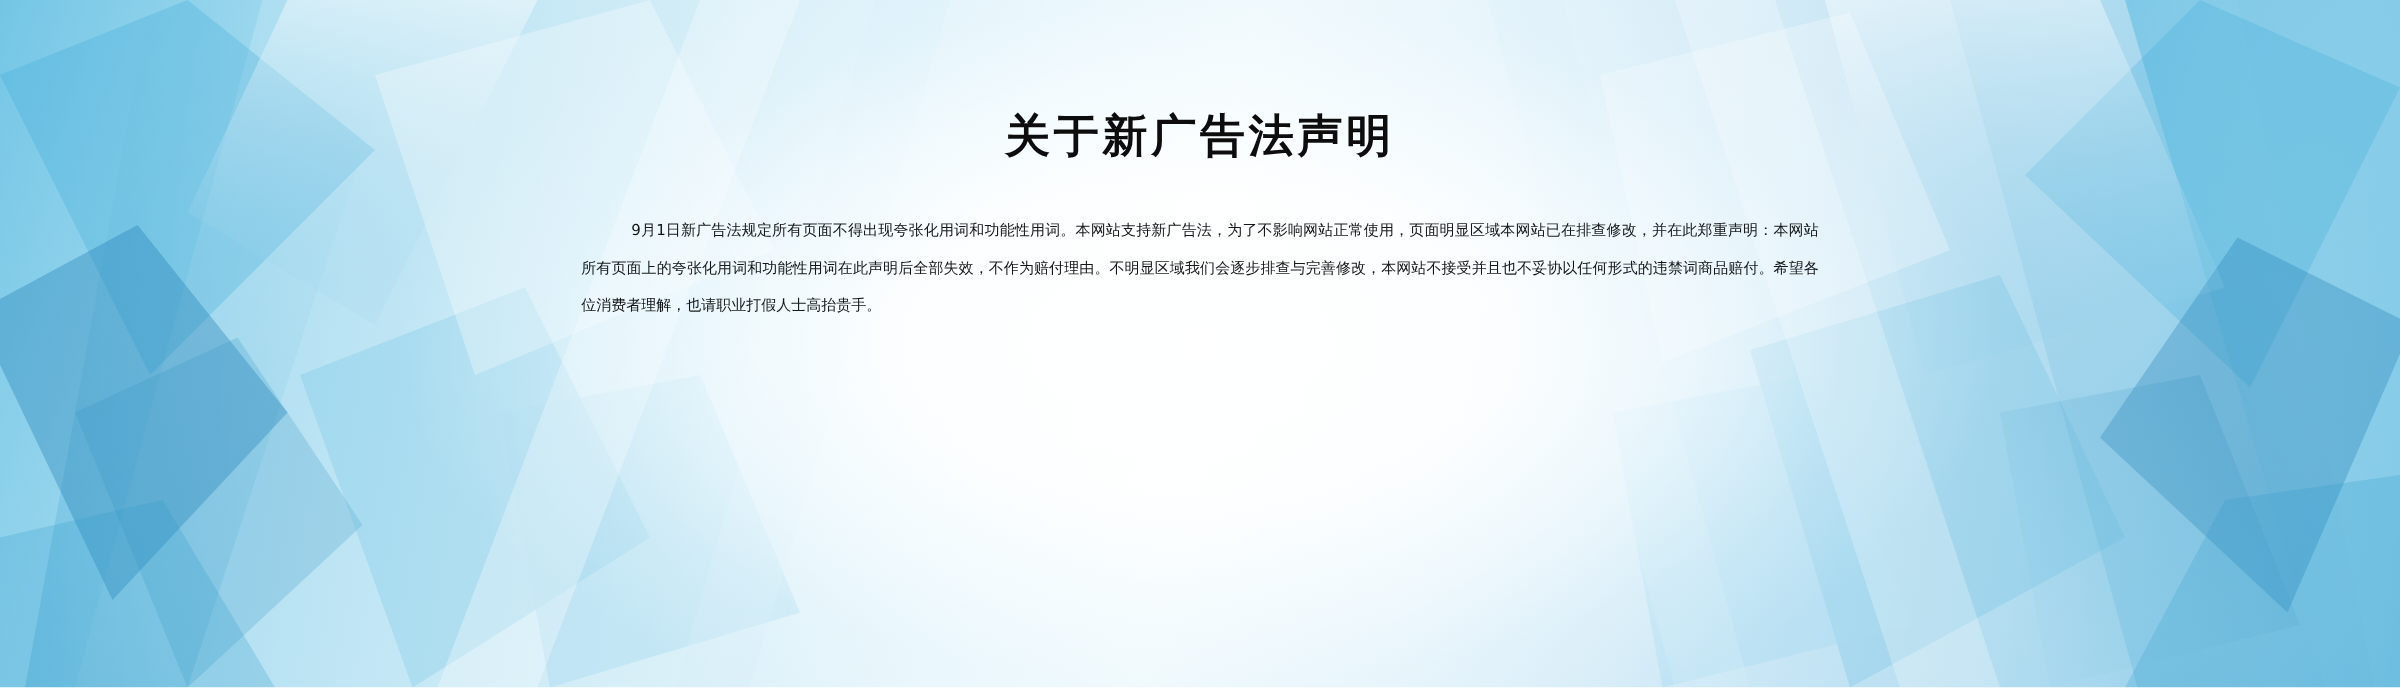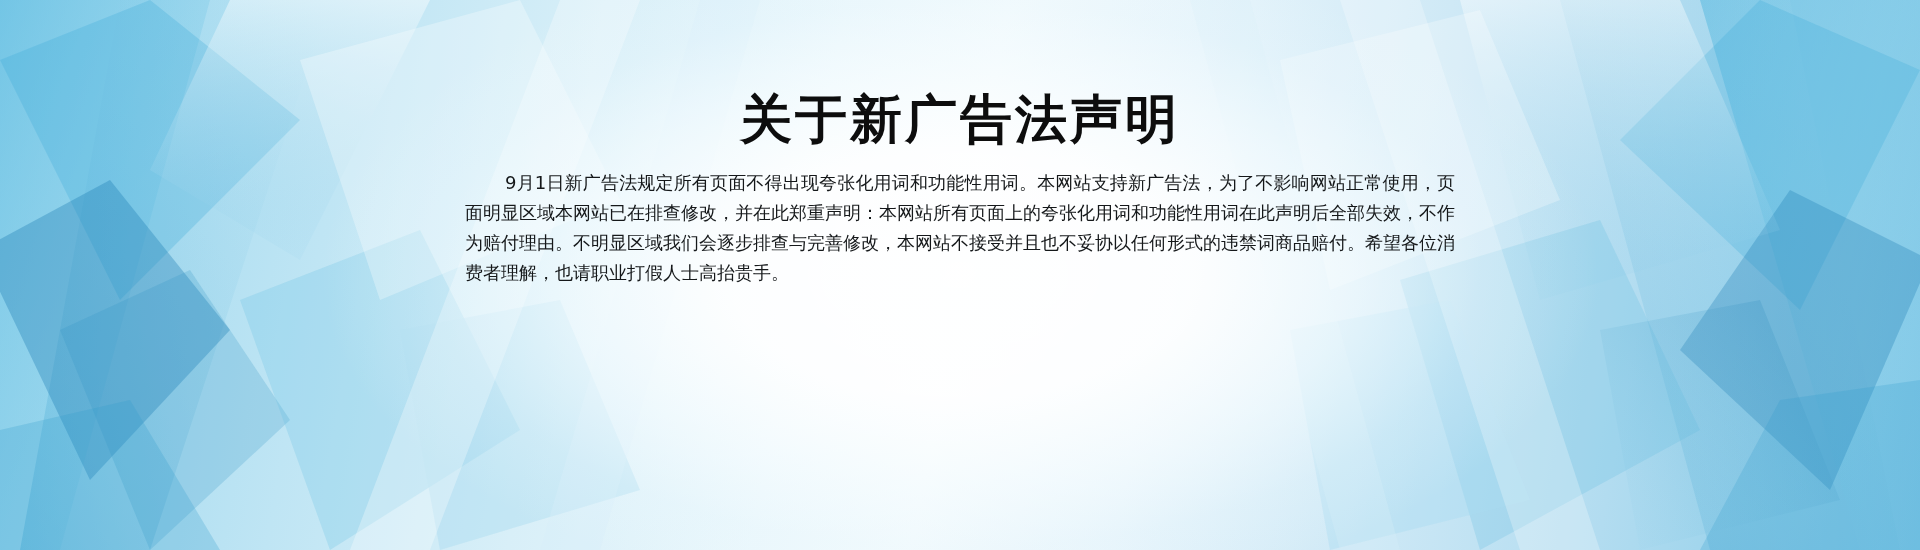--- a/index.html
+++ b/index.html
@@ -50,32 +50,32 @@
     position: absolute;
     left: 0; top: 0;
     width: 1920px; height: 550px;
     display: flex;
     flex-direction: column;
     align-items: center;
     z-index: 5;
   }
   .title {
     margin-top: 88px;
-    font-size: 52px;
+    font-size: 36px;
     font-weight: bold;
     letter-spacing: 3px;
     color: #0d0d0d;
     line-height: 1.2;
     font-family: "DejaVu Sans", "Liberation Sans", sans-serif;
   }
   .body-wrap {
     width: 990px;
-    margin-top: 18px;
+    margin-top: 38px;
     color: #15181a;
-    font-size: 18px;
+    font-size: 12px;
     line-height: 30px;
     text-align: justify;
     font-family: "DejaVu Sans", "Liberation Sans", sans-serif;
   }
   .para { margin: 0; }
   .para.p1 { text-indent: 40px; }
   .para.p2 { text-indent: 0; }
 </style>
 </head>
 <body>

